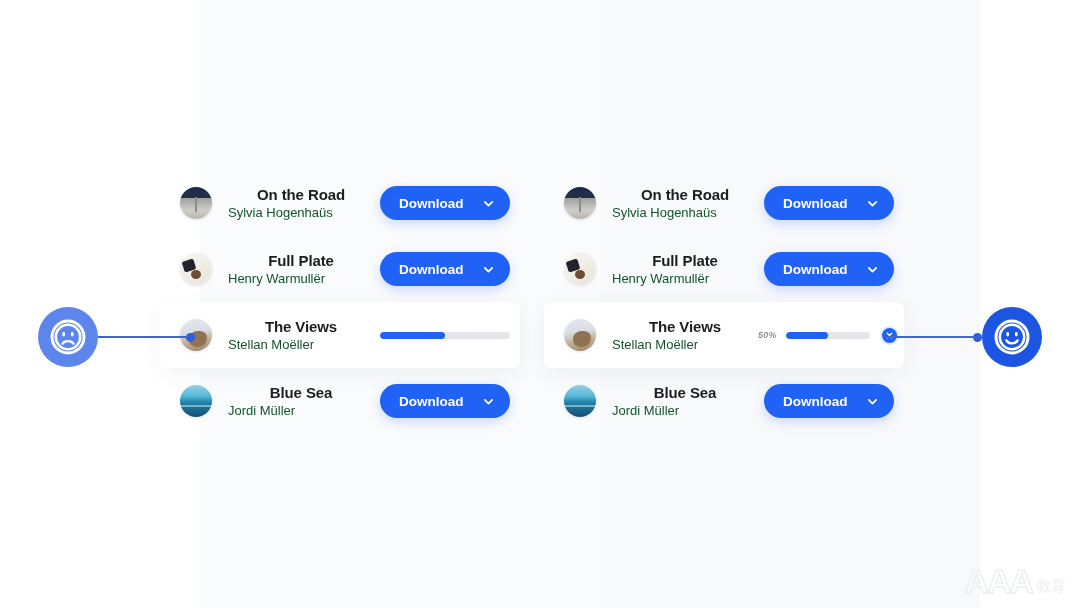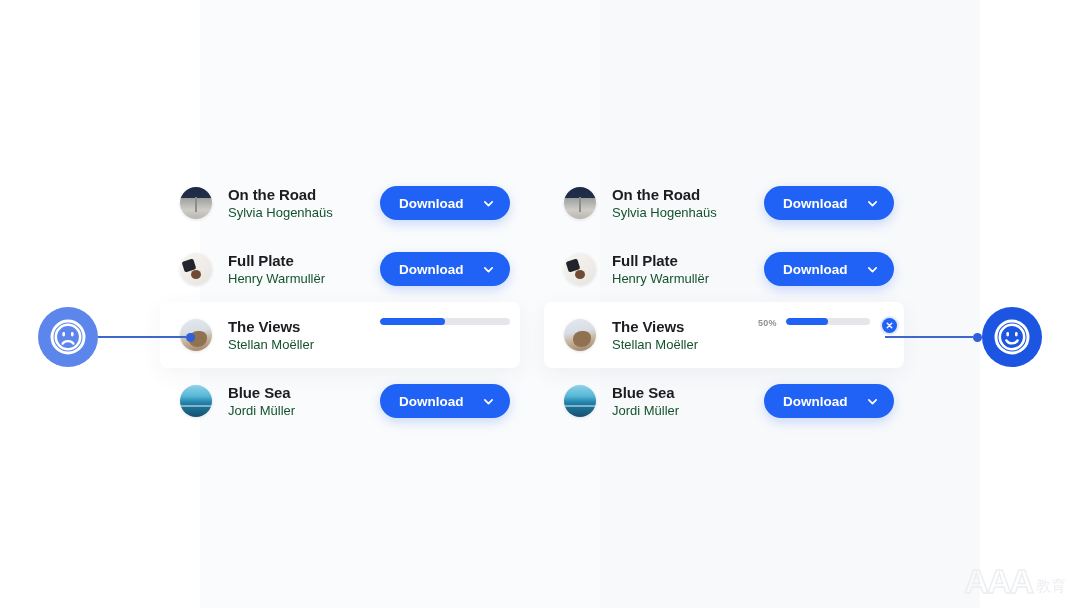--- a/index.html
+++ b/index.html
@@ -124,20 +124,21 @@
     flex: 0 0 auto;
     width: 146px;
   }
   .title {
     font-size: 15px;
     font-weight: bold;
     color: #1b1d21;
     line-height: 19px;
     letter-spacing: -0.1px;
     white-space: nowrap;
+    text-align: center;
   }
   .subtitle {
     font-size: 13px;
     color: #14532d;
     line-height: 18px;
     white-space: nowrap;
   }
 
   
   .action {
@@ -168,22 +169,23 @@
   .chev {
     width: 11px;
     height: 11px;
     display: block;
   }
   .chev svg { display:block; }
 
   
   .progress-wrap {
     display: flex;
-    align-items: flex-start;
+    align-items: center;
     height: 34px;
+    font-style: italic;
   }
   .pct {
     font-size: 9px;
     font-weight: bold;
     color: #8d9096;
     margin-right: 9px;
     letter-spacing: 0.2px;
   }
   .track {
     width: 130px;

